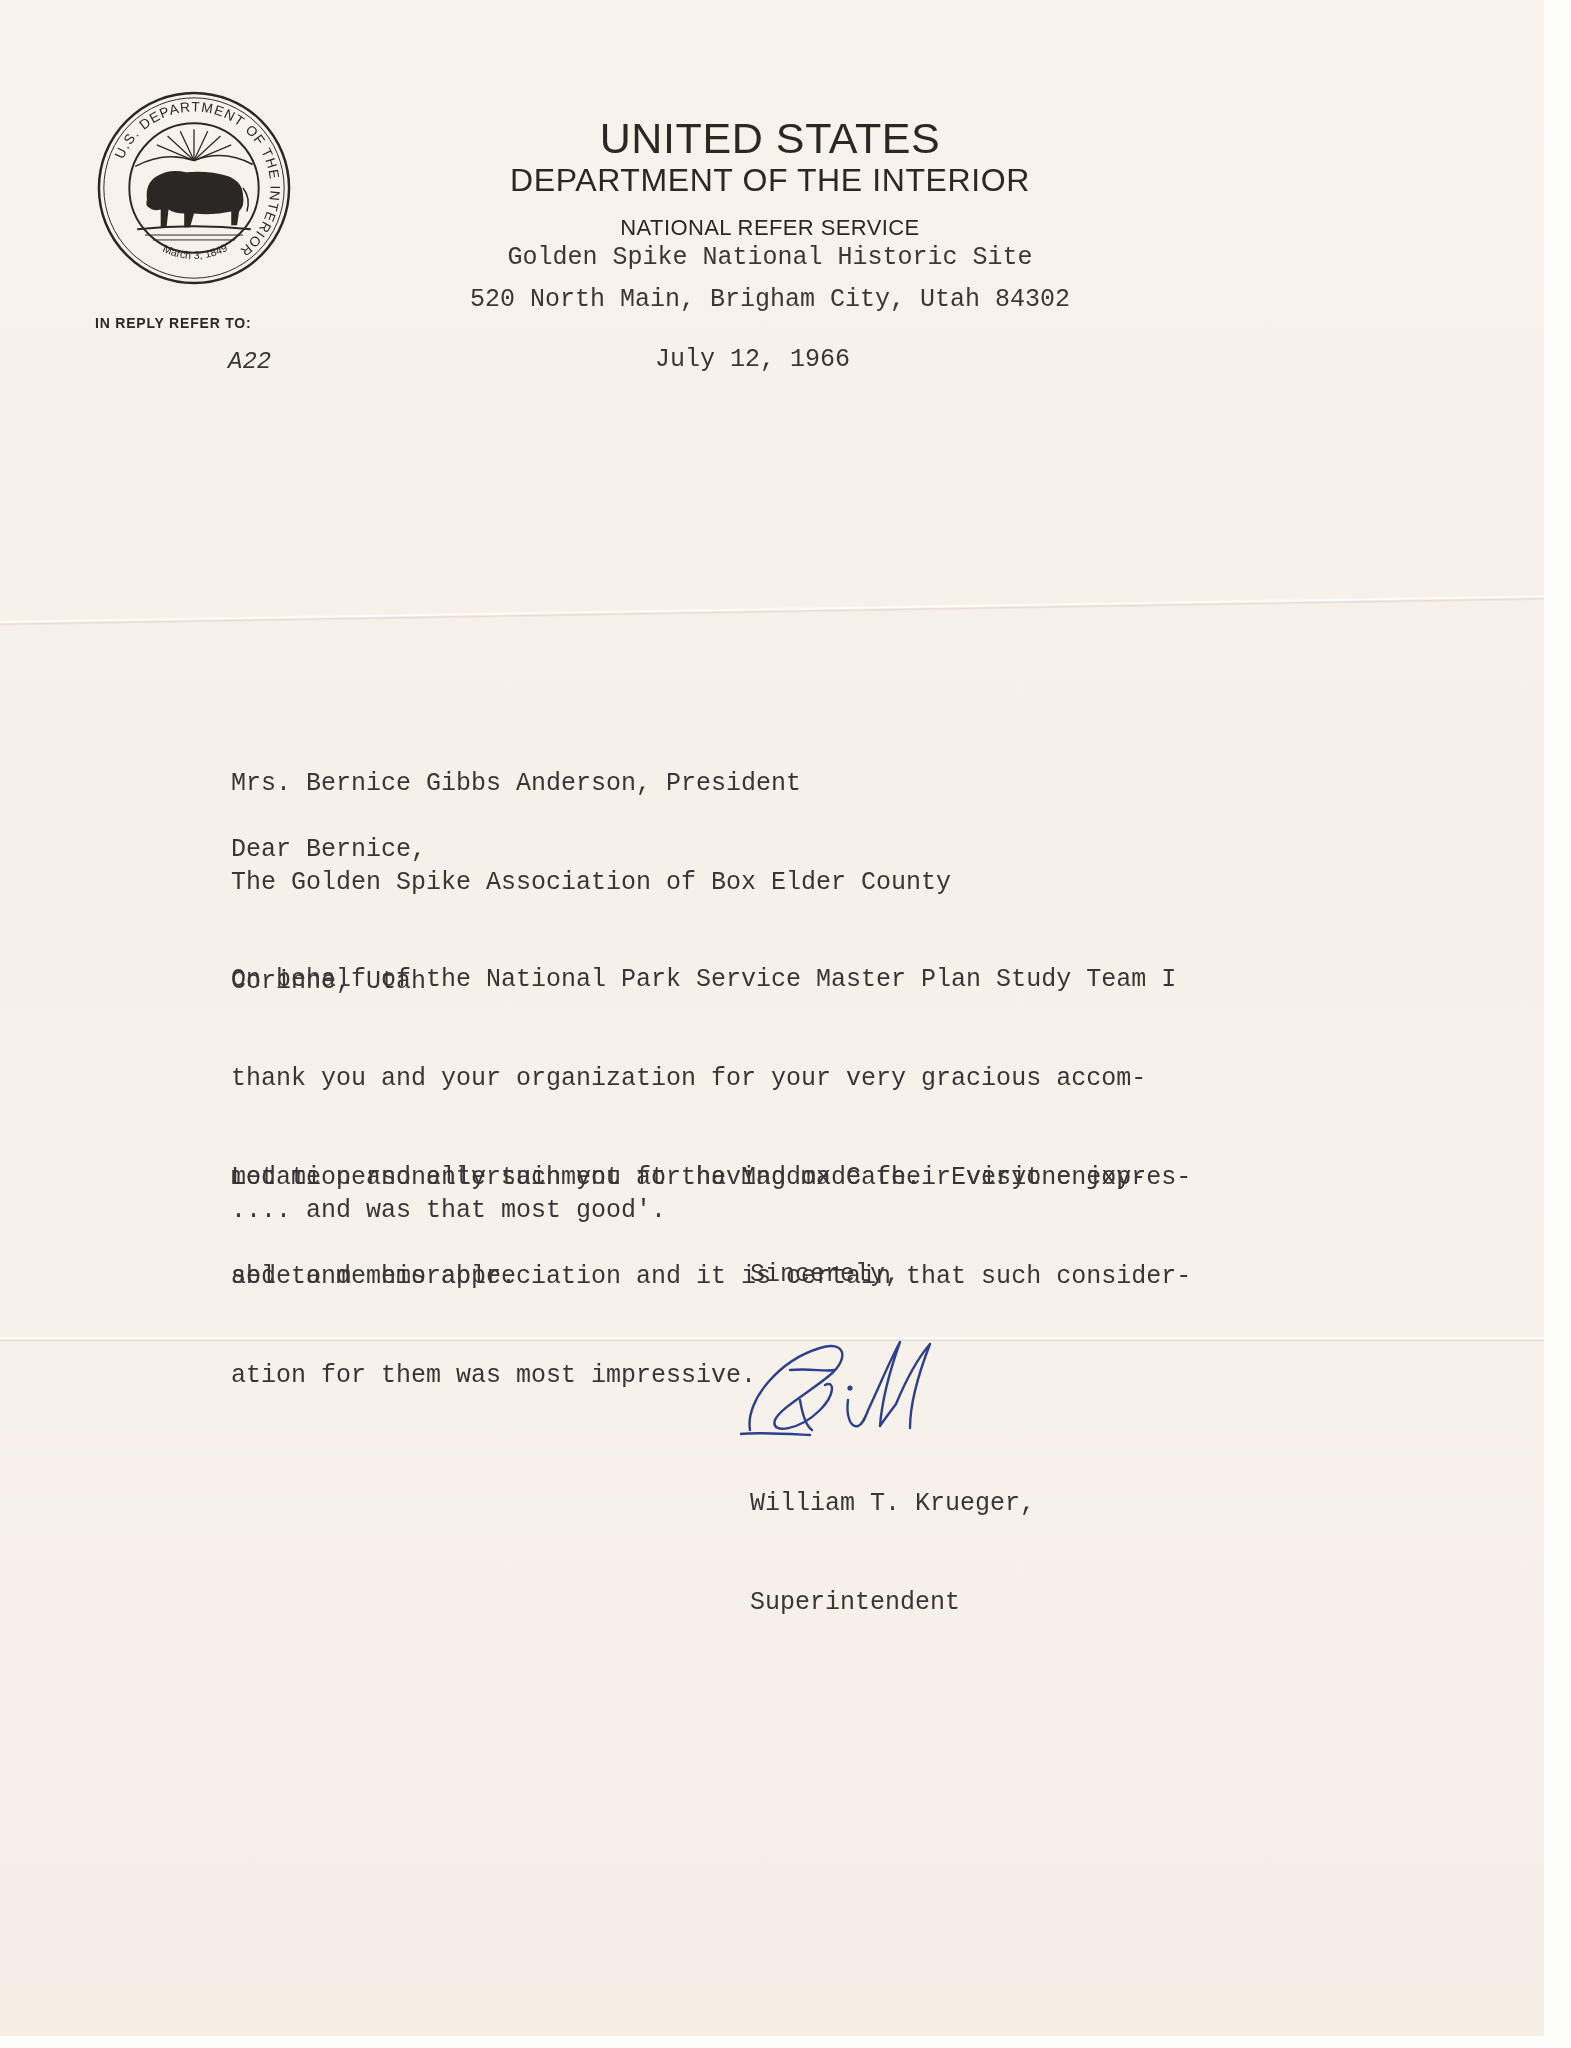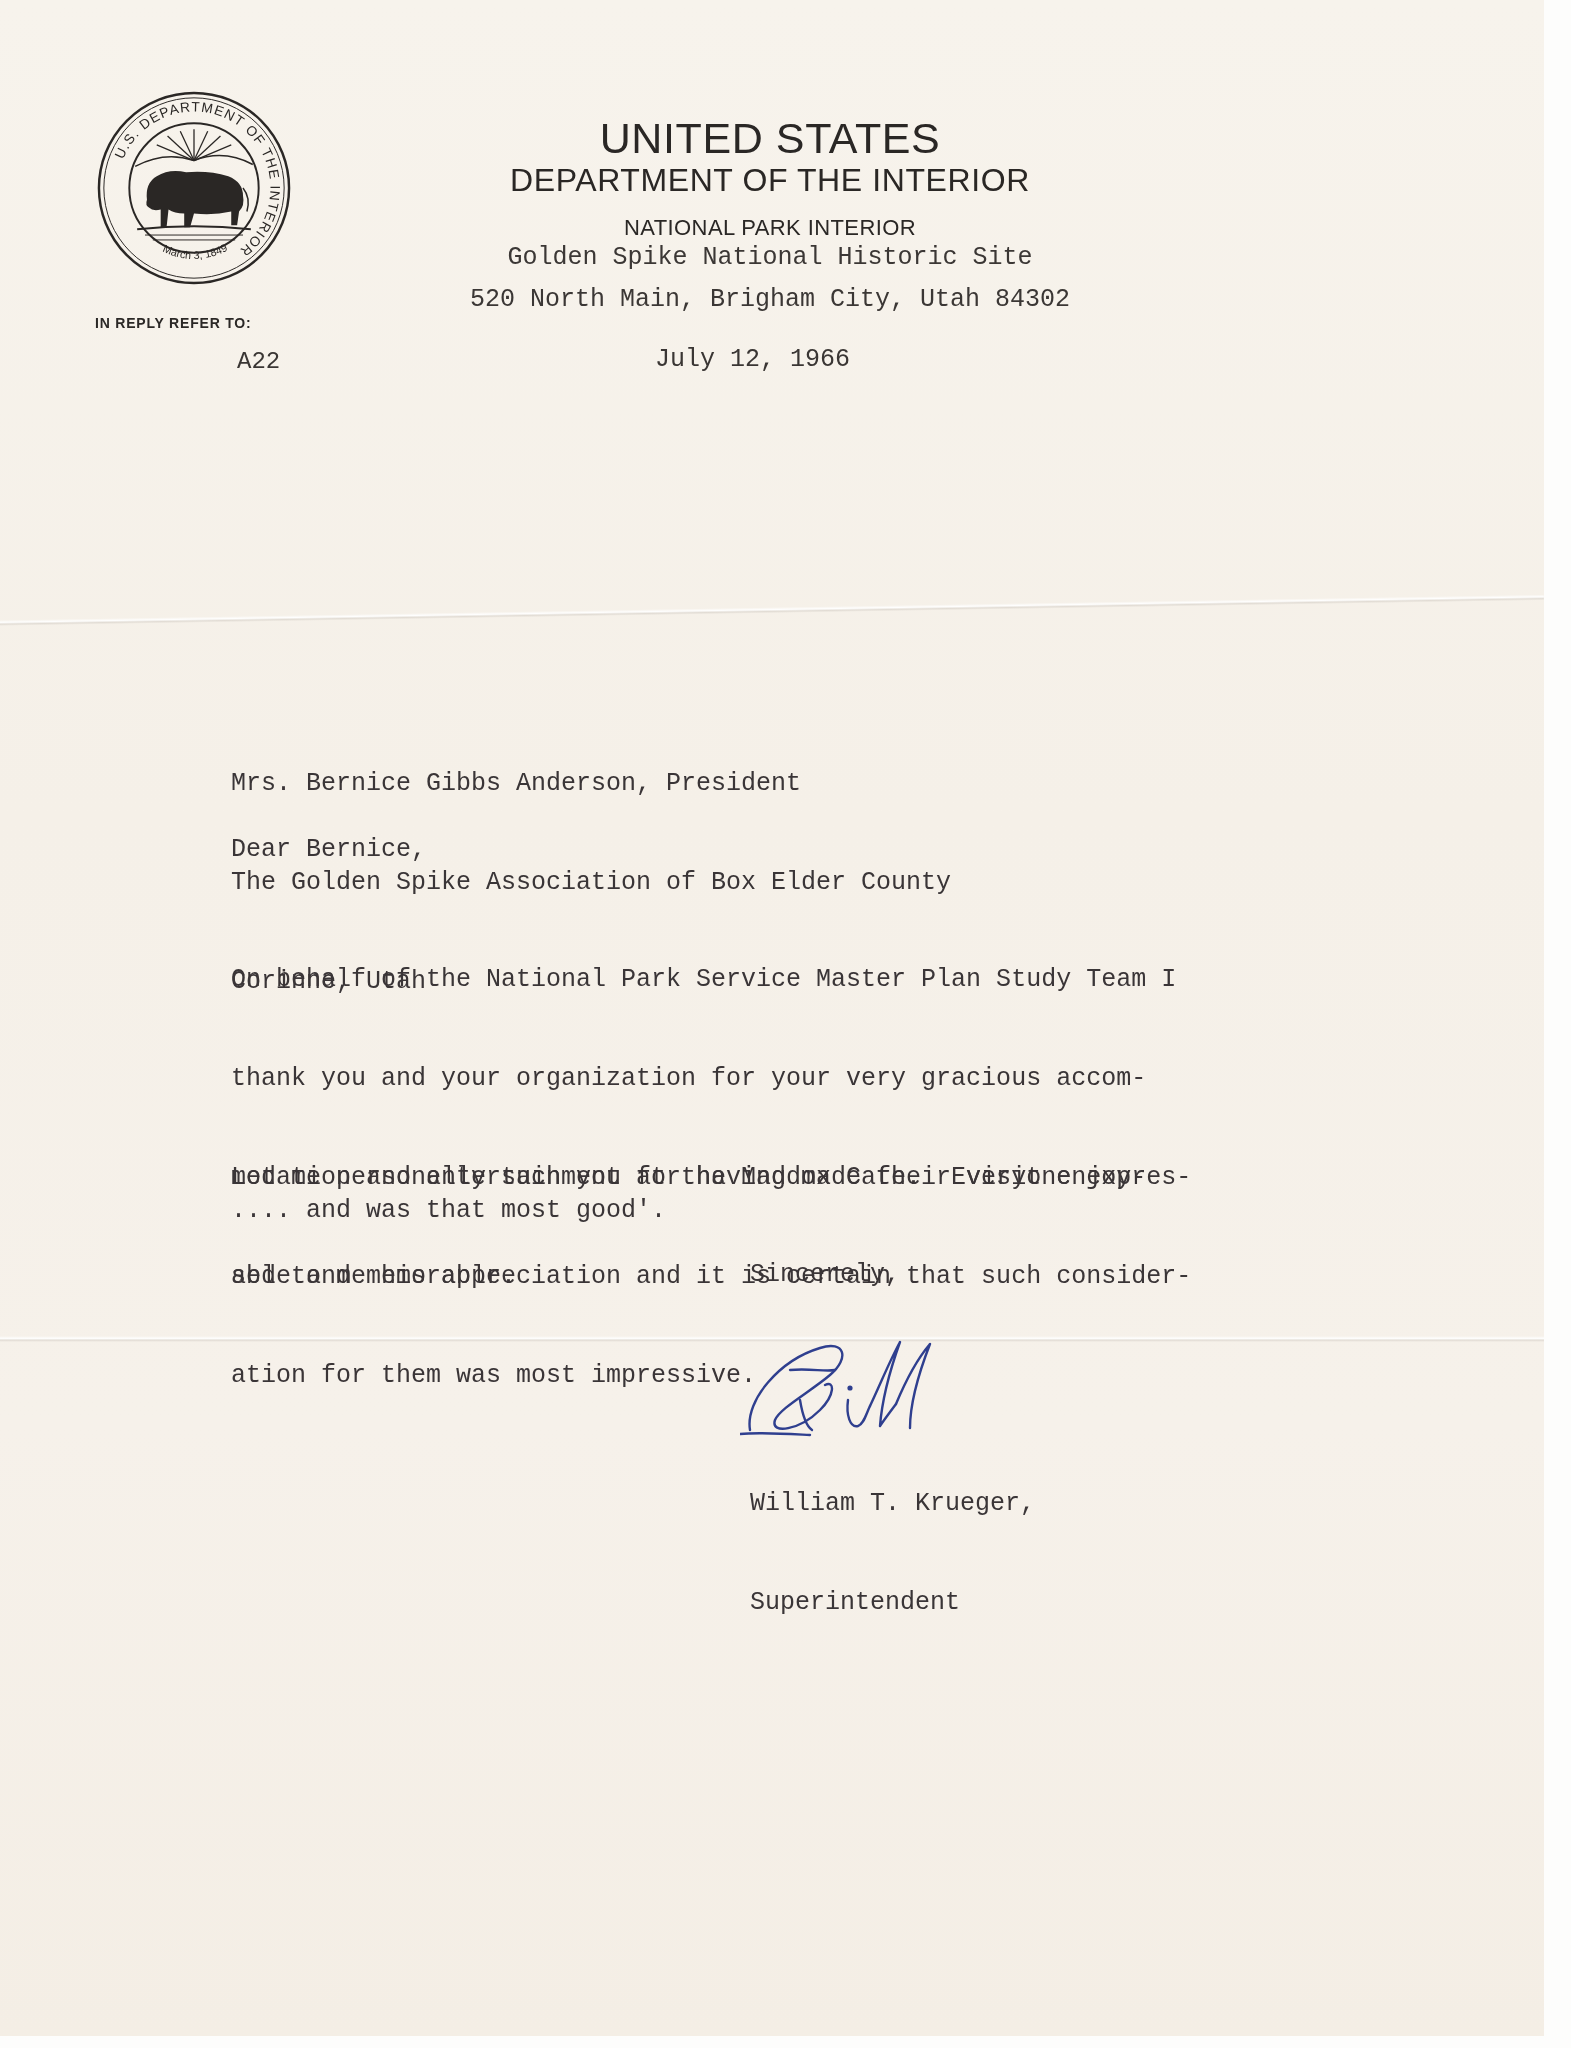--- a/index.html
+++ b/index.html
@@ -34,22 +34,22 @@
       position: absolute; left: 96px; top: 90px; width: 196px; height: 196px;
     }
     .seal svg { width: 196px; height: 196px; }
 
     .reply-label {
       position: absolute; left: 95px; top: 315px;
       font-family: "Liberation Sans", sans-serif; font-weight: bold;
       font-size: 14px; letter-spacing: 0.8px; color: #2b2826;
     }
     .reply-code {
-      position: absolute; left: 237px; top: 348px;
-      font-family: "Liberation Mono", monospace; font-size: 24px; color: #3a3634;
+      position: absolute; left: 228px; top: 348px;
+      font-family: "Liberation Mono", monospace; font-size: 24px; color: #3a3634; font-style: italic;
     }
 
     
     .letterhead {
       position: absolute; left: 420px; top: 120px; width: 700px;
       text-align: center; color: #2a2725;
       font-family: "Liberation Sans", sans-serif;
     }
     .lh-1 { font-size: 43px; letter-spacing: 0.6px; line-height: 36px; }
     .lh-2 { font-size: 32px; letter-spacing: 0.6px; line-height: 40px; margin-top: 4px; }
@@ -126,21 +126,21 @@
       </g>
     </svg>
   </div>
 
   <div class="reply-label">IN REPLY REFER TO:</div>
   <div class="reply-code">A22</div>
 
   <div class="letterhead">
     <div class="lh-1">UNITED STATES</div>
     <div class="lh-2">DEPARTMENT OF THE INTERIOR</div>
-    <div class="lh-3">NATIONAL PARK INTERIOR</div>
+    <div class="lh-3">NATIONAL REFER SERVICE</div>
     <div class="lh-typed">Golden Spike National Historic Site</div>
     <div class="lh-typed lh-4">520 North Main, Brigham City, Utah  84302</div>
   </div>
 
   <div class="date">July 12, 1966</div>
 
   <div class="typed recipient">
     <div>Mrs. Bernice Gibbs Anderson, President</div>
     <div>The Golden Spike Association of Box Elder County</div>
     <div>Corinne, Utah</div>

